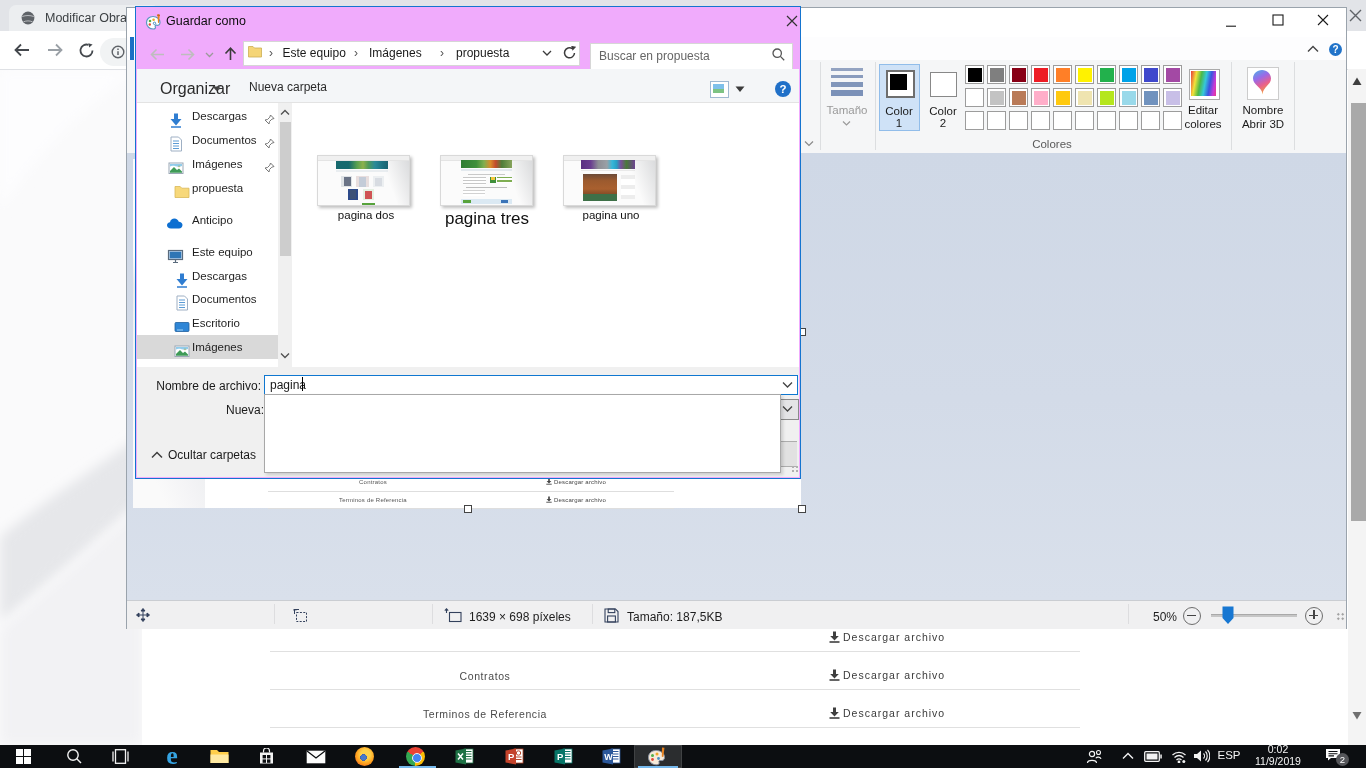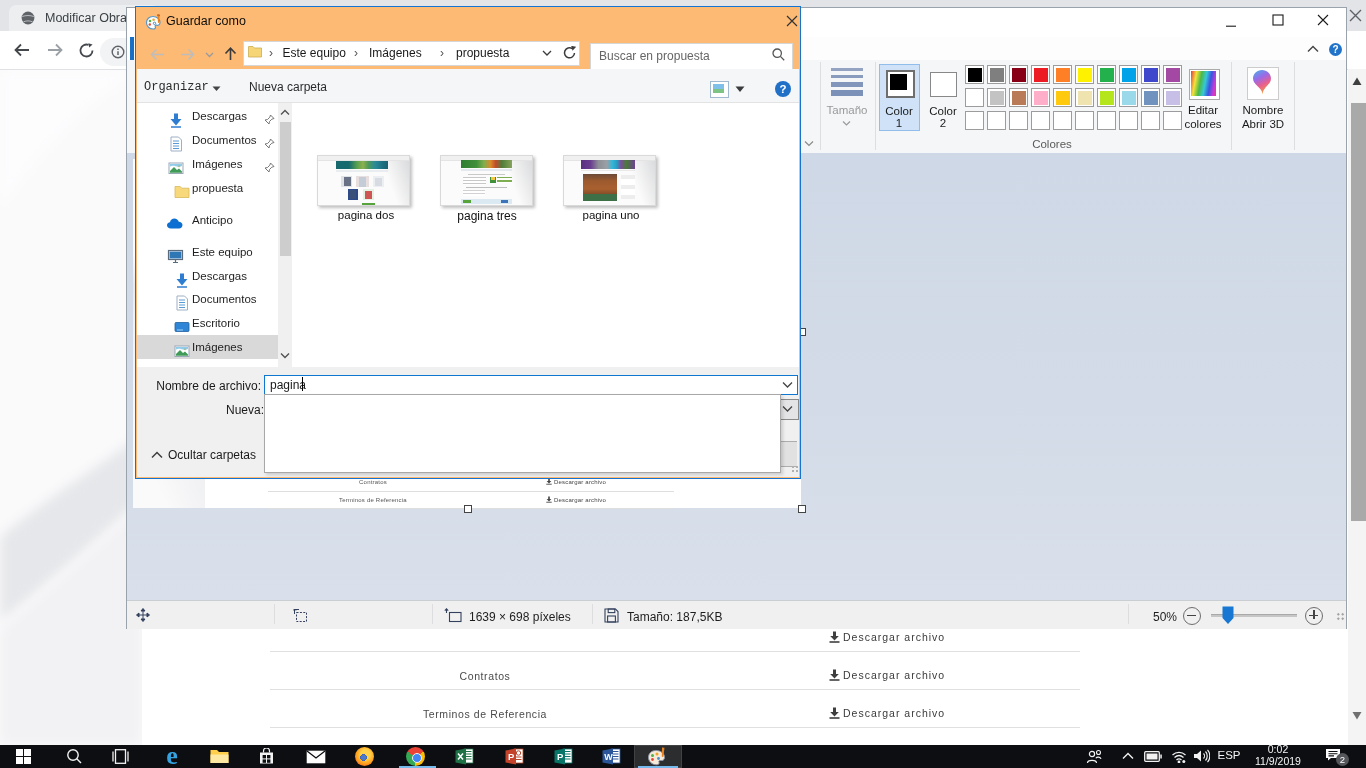--- a/index.html
+++ b/index.html
@@ -286,21 +286,21 @@
   <svg class="ico" style="left:1095px;top:598px;" width="12" height="19" viewBox="0 0 12 19">
         <path d="M0.5 0.5 H11.5 V12 L6 18 L0.5 12 Z" fill="#1777d2"></path>
       </svg>
   <div class="a" style="left:1178px;top:599px;width:16px;height:16px;border-radius:50%;border:1.5px solid #6d6d6d;"></div>
   <div class="a" style="left:1182px;top:606.5px;width:9px;height:1.8px;background:#444;"></div>
   <div class="a" style="left:1186.3px;top:602.3px;width:1.8px;height:9px;background:#444;"></div>
   <div class="a" style="left:1209px;top:604px;width:9px;height:9px;
      background:radial-gradient(circle,#9a9a9a 1.1px,transparent 1.2px);background-size:4.5px 4.5px;"></div>
 </div>
 
-<div class="a" id="dialog" style="left:135px;top:6px;width:664px;height:471px;background:#fdba74;border:1px solid #1474cf;">
+<div class="a" id="dialog" style="left:135px;top:6px;width:664px;height:471px;background:#f0abfc;border:1px solid #1474cf;">
 
   <div class="a" style="left:30px;top:7px;font-size:12.5px;color:#0d0d0d;">Guardar como</div>
   <svg class="ico" style="left:650px;top:8px;" width="12" height="12" viewBox="0 0 12 12">
         <path d="M1 1 L11 11 M11 1 L1 11" stroke="#333" stroke-width="1.2"></path>
       </svg>
   <svg class="ico" style="left:9px;top:7px;" width="17" height="17" viewBox="0 0 17 17">
         <path d="M8 2.5 C12 2.5 15 5 15 8.5 C15 11 13 11.5 11.5 11.2 C10.3 11 9.8 11.8 10.3 12.8 C10.9 14 10 15 8.3 15 C4.5 15 1.5 12.3 1.5 8.8 C1.5 5.2 4.2 2.5 8 2.5 Z" fill="#fff" stroke="#5b96c2" stroke-width="1.2"></path>
         <circle cx="5" cy="7" r="1.3" fill="#53b04a"></circle>
         <circle cx="8.6" cy="5.8" r="1.3" fill="#f0a62a"></circle>
         <circle cx="4.8" cy="10.5" r="1.2" fill="#e04a3a"></circle>
@@ -344,21 +344,21 @@
   </svg>
 
   <div class="a" style="left:454px;top:36px;width:201px;height:25px;background:#fff;border:1px solid #d6d6d6;"></div>
   <div class="a" style="left:463px;top:42px;font-size:12px;color:#666;">Buscar en propuesta</div>
   <svg class="ico" style="left:636px;top:41px;" width="13" height="13" viewBox="0 0 13 13">
     <circle cx="5.2" cy="5.2" r="4.2" fill="none" stroke="#555" stroke-width="1.3"></circle>
     <path d="M8.4 8.4 L12.2 12.2" stroke="#555" stroke-width="1.3"></path>
   </svg>
 
   <div class="a" style="left:1px;top:62px;width:662px;height:33px;background:#f4f6f8;border-bottom:1px solid #e3e3e3;"></div>
-  <div class="a" style="left:8px;top:73px;font-size:12px;color:#2b2b2b;font-family:Liberation Mono, monospace;">Organizar</div>
+  <div class="a" style="left:24px;top:73px;font-size:16px;color:#2b2b2b;">Organizar</div>
   <svg class="ico" style="left:76px;top:79px;" width="9" height="6" viewBox="0 0 9 6">
         <path d="M0.5 0.5 L4.5 5 L8.5 0.5 Z" fill="#444"></path>
       </svg>
   <div class="a" style="left:113px;top:73px;font-size:12px;color:#2b2b2b;">Nueva carpeta</div>
   <div class="a" style="left:574px;top:74px;width:17px;height:15px;background:#fff;border:1px solid #9fb9d1;">
     <div style="margin:2px;width:11px;height:9px;background:linear-gradient(180deg,#7ec0ea 55%,#7dc383 55%);"></div>
   </div>
   <svg class="ico" style="left:599px;top:79px;" width="10" height="7" viewBox="0 0 10 7">
         <path d="M0.5 0.5 L5 6 L9.5 0.5 Z" fill="#3b3b3b"></path>
       </svg>
@@ -507,21 +507,21 @@
     <div class="a" style="left:24%;top:43%;width:26%;height:16%;background:repeating-linear-gradient(180deg,#c8c8c8 0 1px,#fff 1px 3px);"></div>
     <div class="a" style="left:54%;top:42%;width:6%;height:14%;background:#3f8f3b;"></div>
     <div class="a" style="left:55%;top:43%;width:4%;height:6%;background:#f3c73d;"></div>
     <div class="a" style="left:61%;top:42%;width:17%;height:14%;background:repeating-linear-gradient(180deg,#7fae52 0 1.5px,#fff 1.5px 3.5px);"></div>
     <div class="a" style="left:28%;top:63%;width:44%;height:2.5%;background:#bdbdbd;"></div>
     <div class="a" style="left:24%;top:70%;width:24%;height:12%;background:repeating-linear-gradient(180deg,#d2d2d2 0 1px,#fff 1px 3px);"></div>
     <div class="a" style="left:22%;top:88%;width:56%;height:10%;background:#dbe9f3;"></div>
     <div class="a" style="left:24%;top:90%;width:9%;height:6%;background:#58a33c;"></div>
     <div class="a" style="left:66%;top:90%;width:8%;height:6%;background:#3b74b8;"></div>
   </div>
-  <div class="a" style="left:271px;top:202px;width:160px;font-size:12px;color:#111;text-align:center;">pagina tres</div>
+  <div class="a" style="left:271px;top:202px;width:160px;font-size:17px;color:#111;text-align:center;">pagina tres</div>
   <div class="thumbwin a" style="left:427px;top:148px;">
     <div class="a" style="left:19%;top:9%;width:59%;height:17%;background:linear-gradient(90deg,#5a2f82 0%,#6a3d90 18%,#8e8e96 32%,#9aa0a6 48%,#35b6d9 58%,#2a9fc4 66%,#7a4f9a 74%,#4a7a3a 84%,#6a3d90 100%);"></div>
     <div class="a" style="left:19%;top:28%;width:59%;height:3.5%;background:#e9e9e9;"></div>
     <div class="a" style="left:20.5%;top:36%;width:38%;height:56%;background:linear-gradient(180deg,#6b4a38 0%,#9c5a2e 25%,#a9602f 55%,#8a4f28 72%,#7a462a 100%);"></div>
     <div class="a" style="left:20.5%;top:78%;width:38%;height:14%;background:#3e7048;"></div>
     <div class="a" style="left:63%;top:38%;width:15%;height:50%;background:repeating-linear-gradient(180deg,#ededed 0 4px,#fff 4px 10px);"></div>
   </div>
   <div class="a" style="left:395px;top:202px;width:160px;font-size:11.5px;color:#111;text-align:center;">pagina uno</div>
 
   <div class="a" style="left:1px;top:360px;width:662px;height:110px;background:#f0f0f0;"></div>

